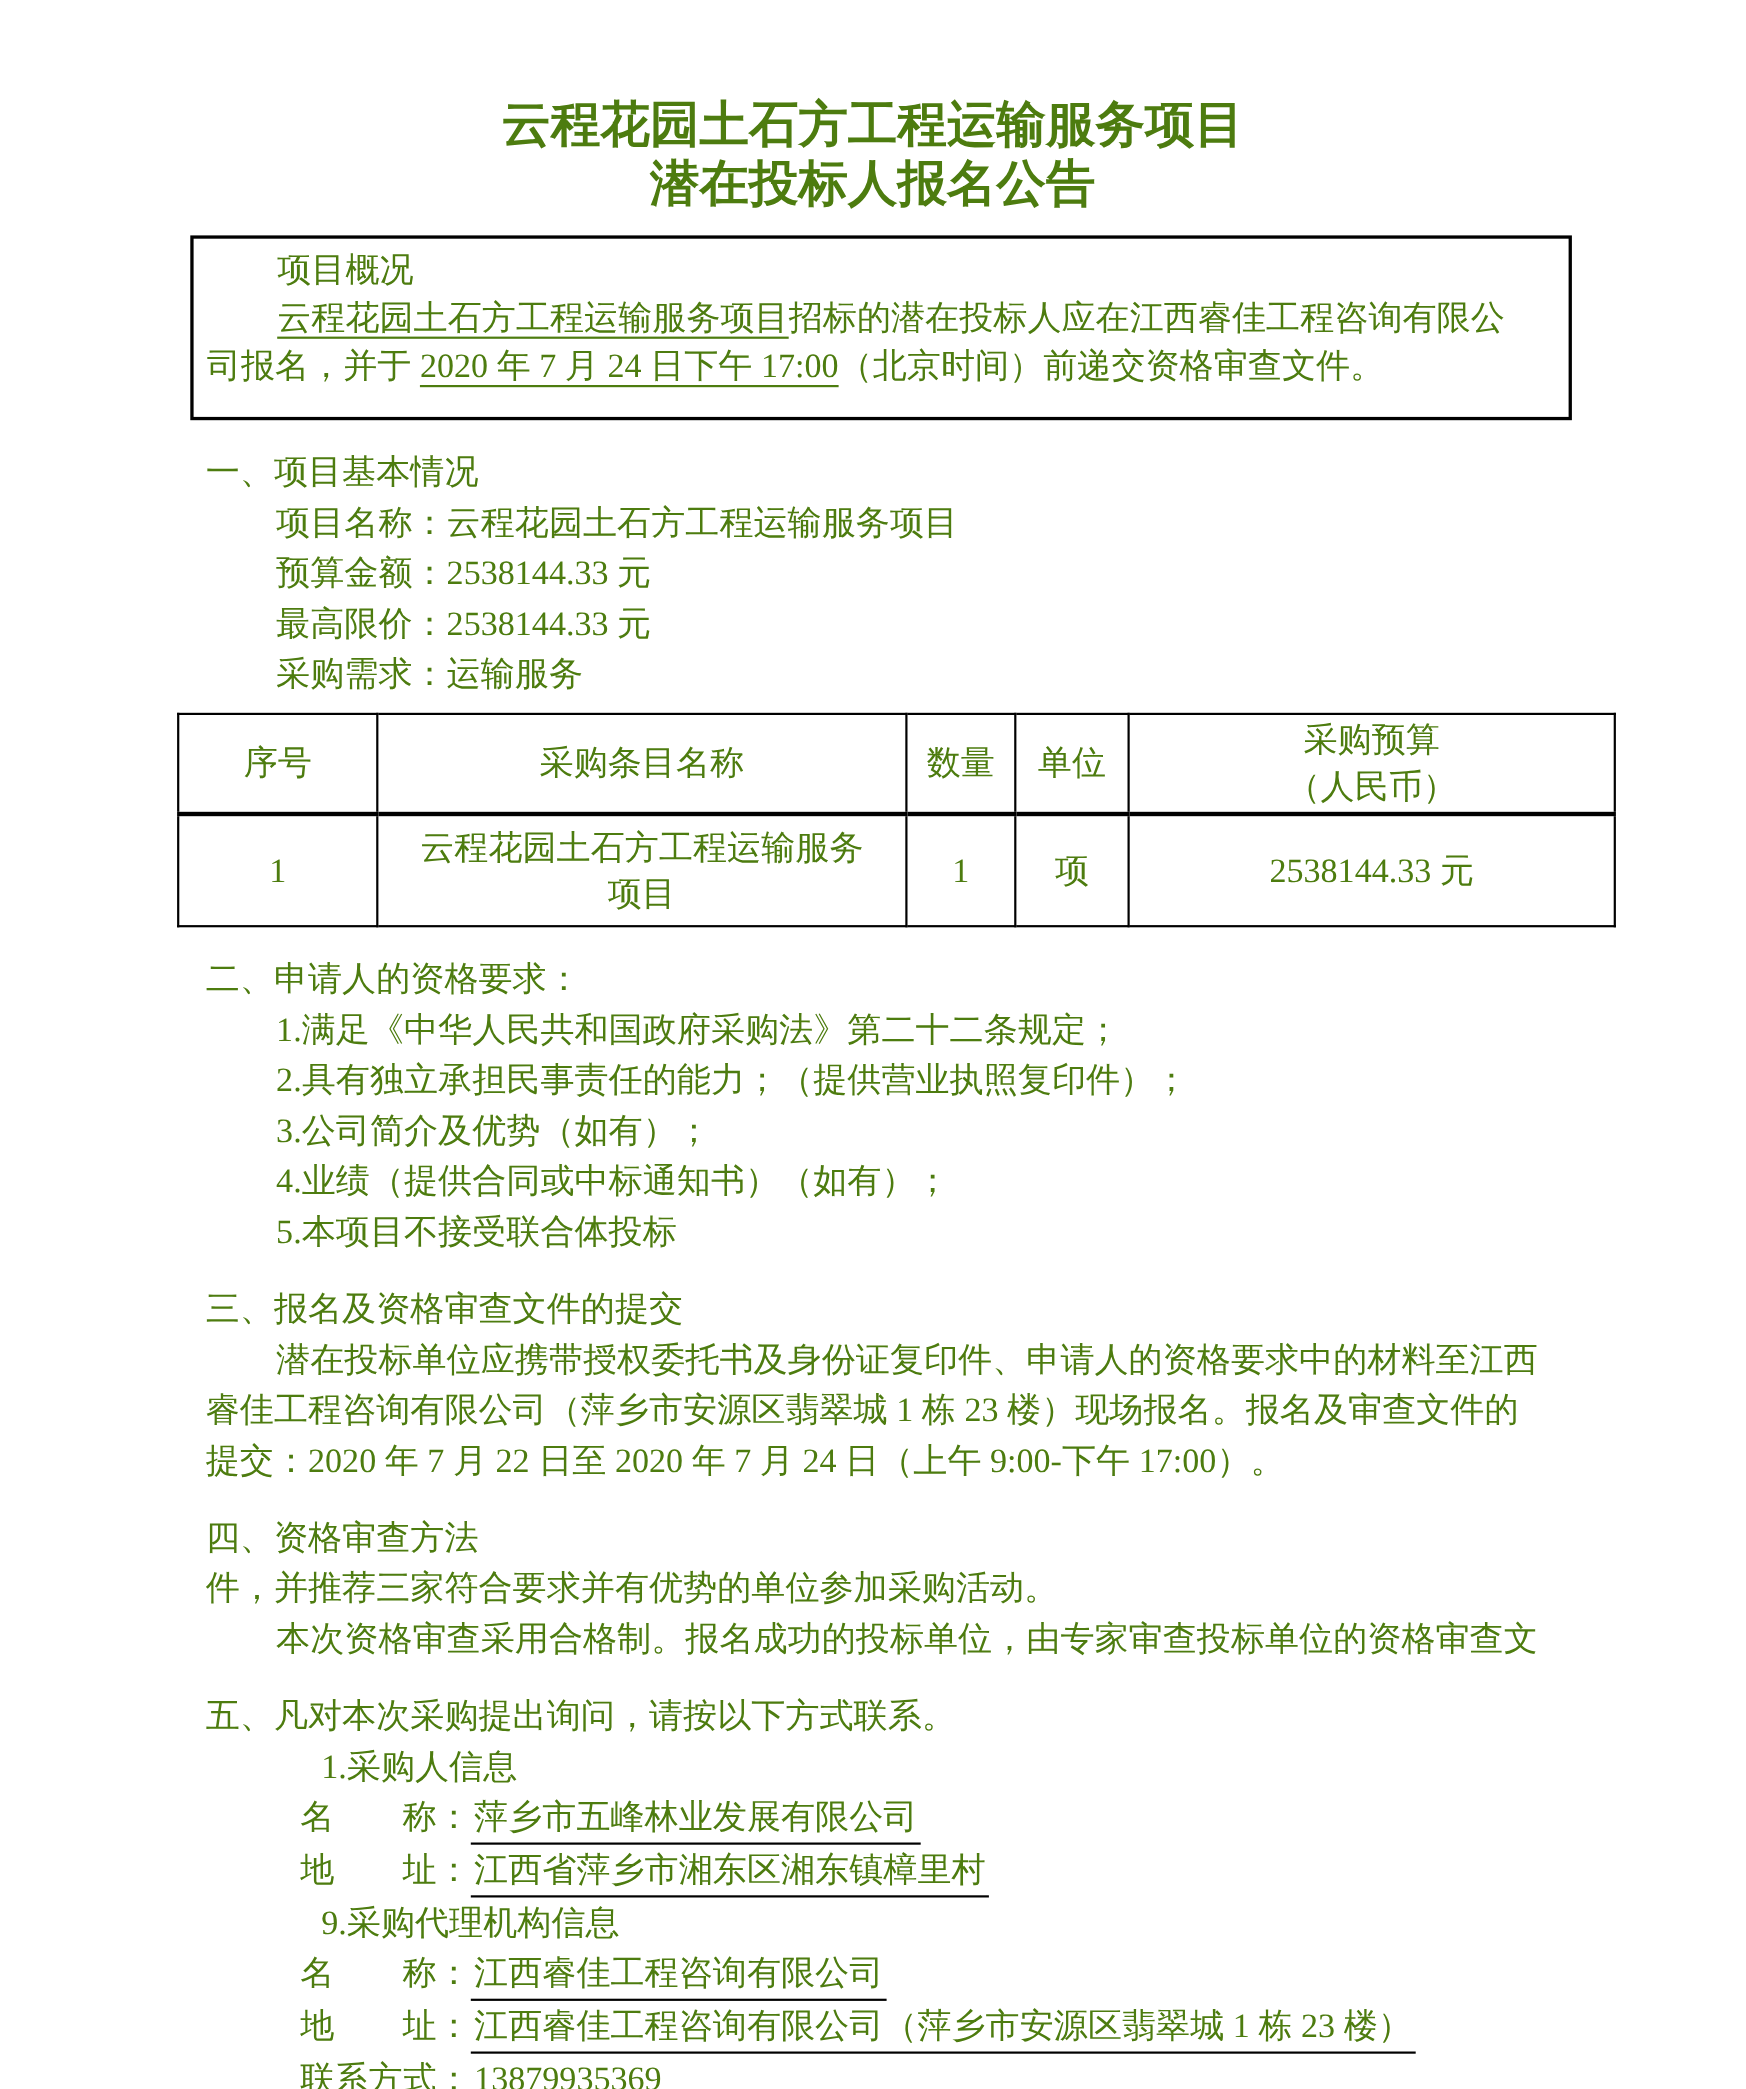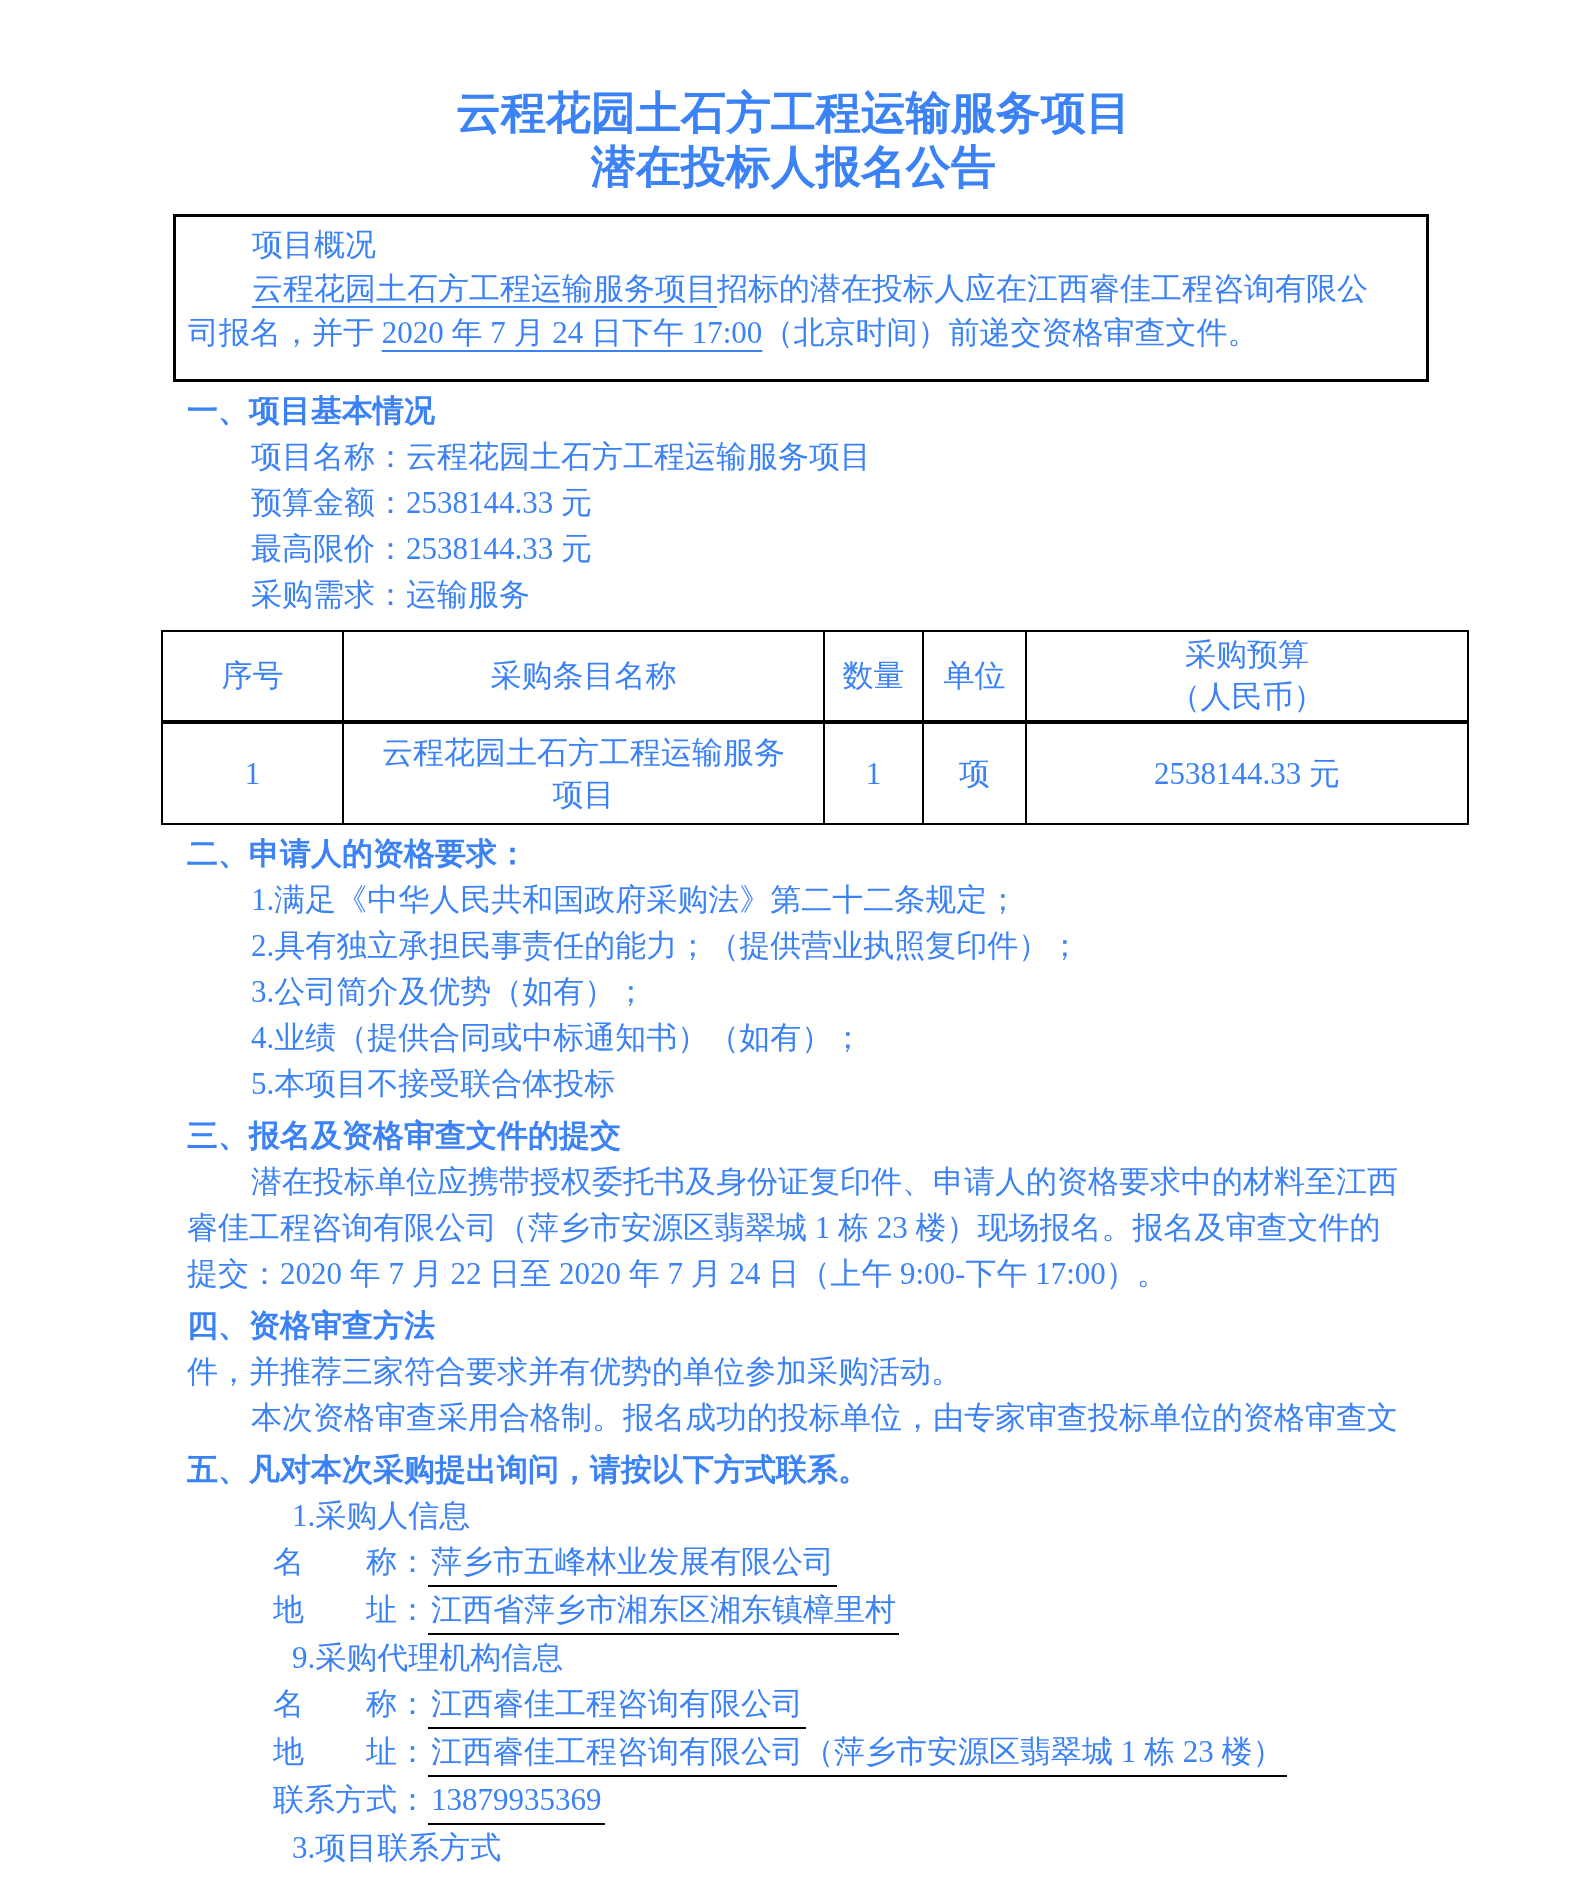--- a/index.html
+++ b/index.html
@@ -2,21 +2,21 @@
 <html><head>
 <meta charset="utf-8">
 <style>
   * { margin:0; padding:0; box-sizing:border-box; }
   html,body { background:#ffffff; }
   .page {
     position:relative;
     width:1587px;
     height:1899px;
     background:#ffffff;
-    color:#3b82f6;
+    color:#4d7c0f;
     font-family:"Liberation Serif","DejaVu Serif",serif;
     font-size:31px;
     line-height:46px;
     padding-top:86px;
     overflow:hidden;
   }
   .title {
     text-align:center;
     font-weight:bold;
     font-size:45px;
@@ -30,23 +30,23 @@
     line-height:44px;
   }
   .ind { padding-left:64px; }
   .u {
     text-decoration:underline;
     text-decoration-thickness:2px;
     text-underline-offset:7px;
   }
   .h {
     font-family:"Liberation Sans","DejaVu Sans",sans-serif;
-    font-weight:bold;
+    font-weight:normal;
     margin-left:187px;
-    margin-top:6px;
+    margin-top:24px;
   }
   .bl { margin-left:251px; }
   .pl { margin-left:187px; margin-right:130px; }
   .sub { margin-left:292px; }
   .contact { margin-left:273px; }
   .uv {
     display:inline-block;
     border-bottom:2px solid #000000;
     padding:0 3px;
   }

